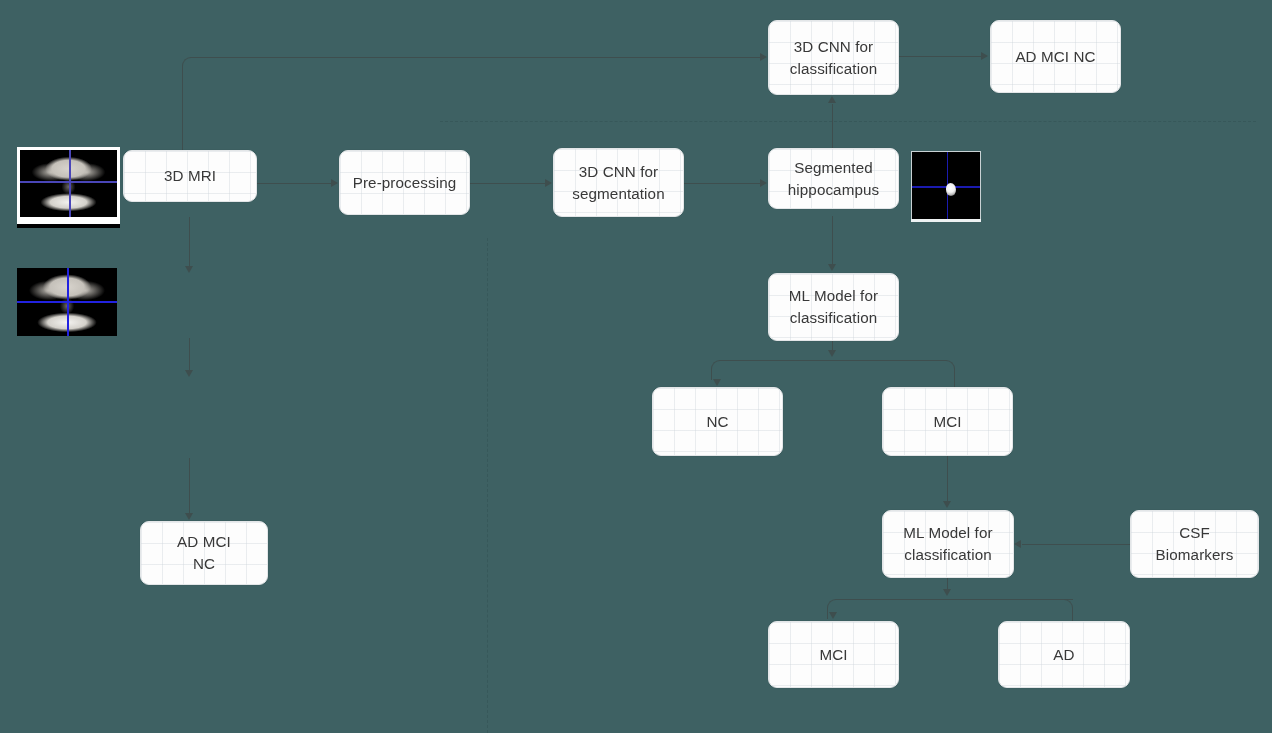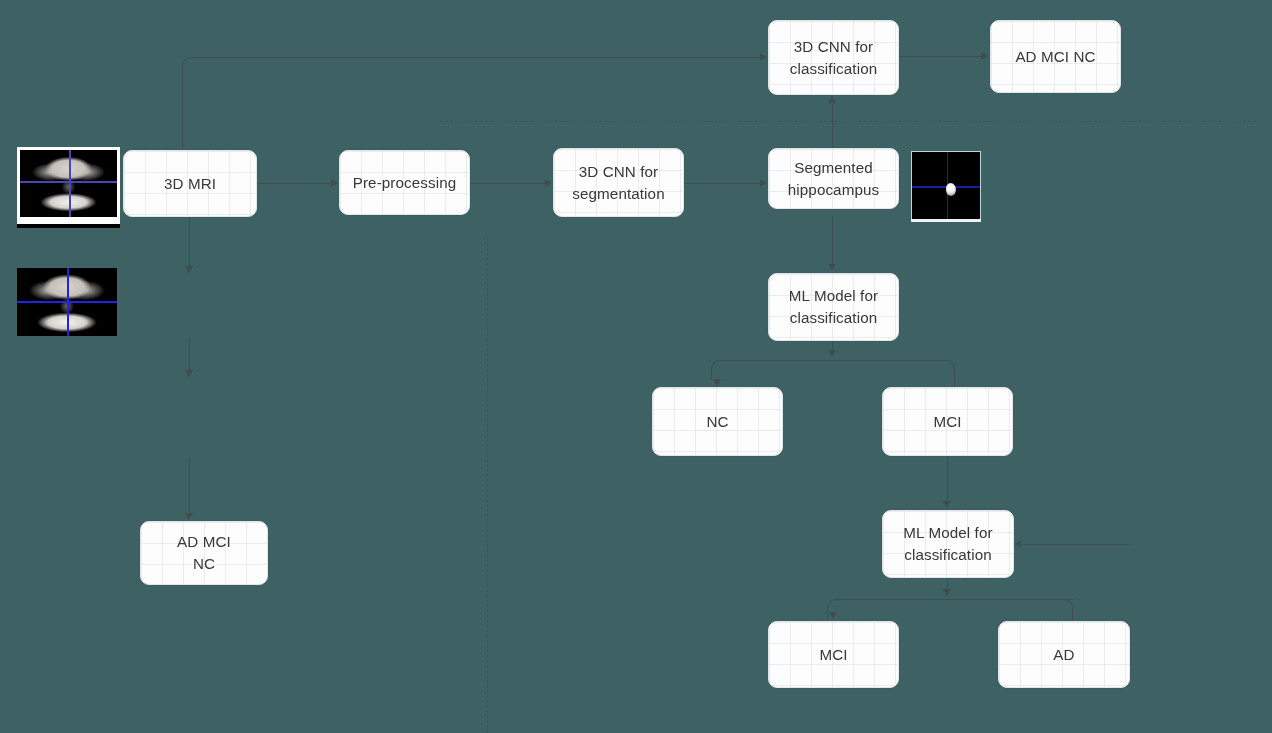--- a/index.html
+++ b/index.html
@@ -195,21 +195,21 @@
   <div class="hline" style="left:1022px; top:544px; width:108px;"></div>
   <div class="arrow left" style="left:1014px; top:539.5px;"></div>
 
   <div class="vline" style="left:947px; top:577px; height:14px;"></div>
   <div class="arrow down" style="left:942.5px; top:589px;"></div>
   <div class="elbow tl" style="left:827px; top:599px; width:14px; height:20px;"></div>
   <div class="hline" style="left:838px; top:599px; width:235px;"></div>
   <div class="elbow tr" style="left:1059px; top:599px; width:14px; height:24px;"></div>
   <div class="arrow down" style="left:828.5px; top:612px;"></div>
 
-  <div class="node" style="left:123px; top:150px; width:134px; height:67px;">
+  <div class="node" style="left:123px; top:150px; width:134px; height:52px;">
     <span class="txt">3D MRI</span>
   </div>
 
 
 
   <div class="node" style="left:140px; top:521px; width:128px; height:64px;border-radius:9px;">
     <span class="txt">AD    MCI
 NC</span>
   </div>
 
@@ -247,20 +247,24 @@
 
   <div class="node" style="left:882px; top:387px; width:131px; height:69px;">
     <span class="txt">MCI</span>
   </div>
 
   <div class="node" style="left:882px; top:510px; width:132px; height:68px;">
     <span class="txt">ML Model for
 classification</span>
   </div>
 
+  <div class="node" style="left:1130px; top:510px; width:129px; height:68px;">
+    <span class="txt">CSF
+Biomarkers</span>
+  </div>
 
   <div class="node" style="left:768px; top:621px; width:131px; height:67px;">
     <span class="txt">MCI</span>
   </div>
 
   <div class="node" style="left:998px; top:621px; width:132px; height:67px;">
     <span class="txt">AD</span>
   </div>
 
 </div>

